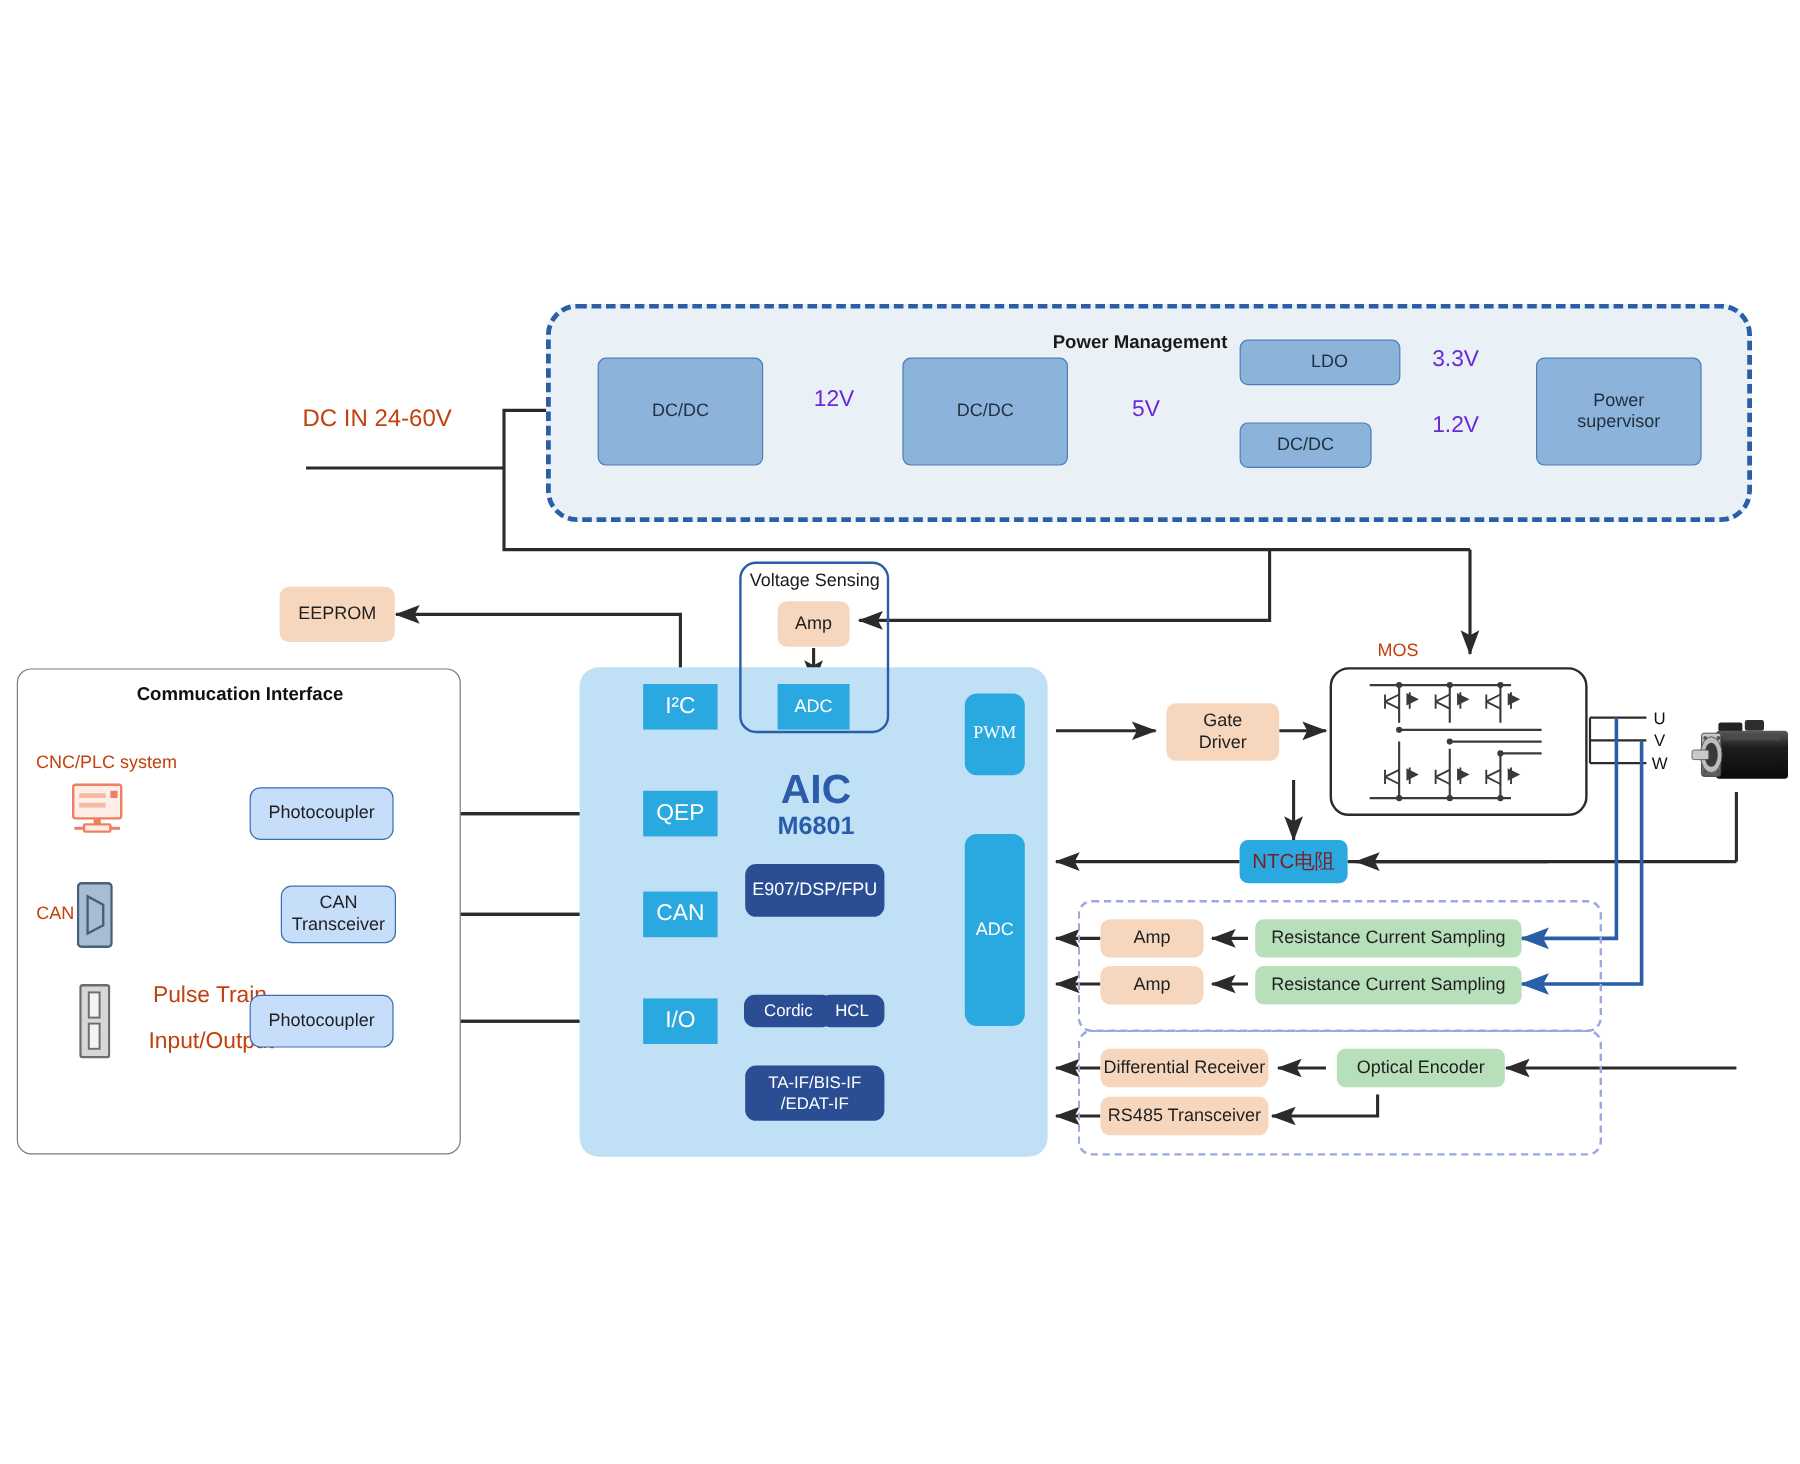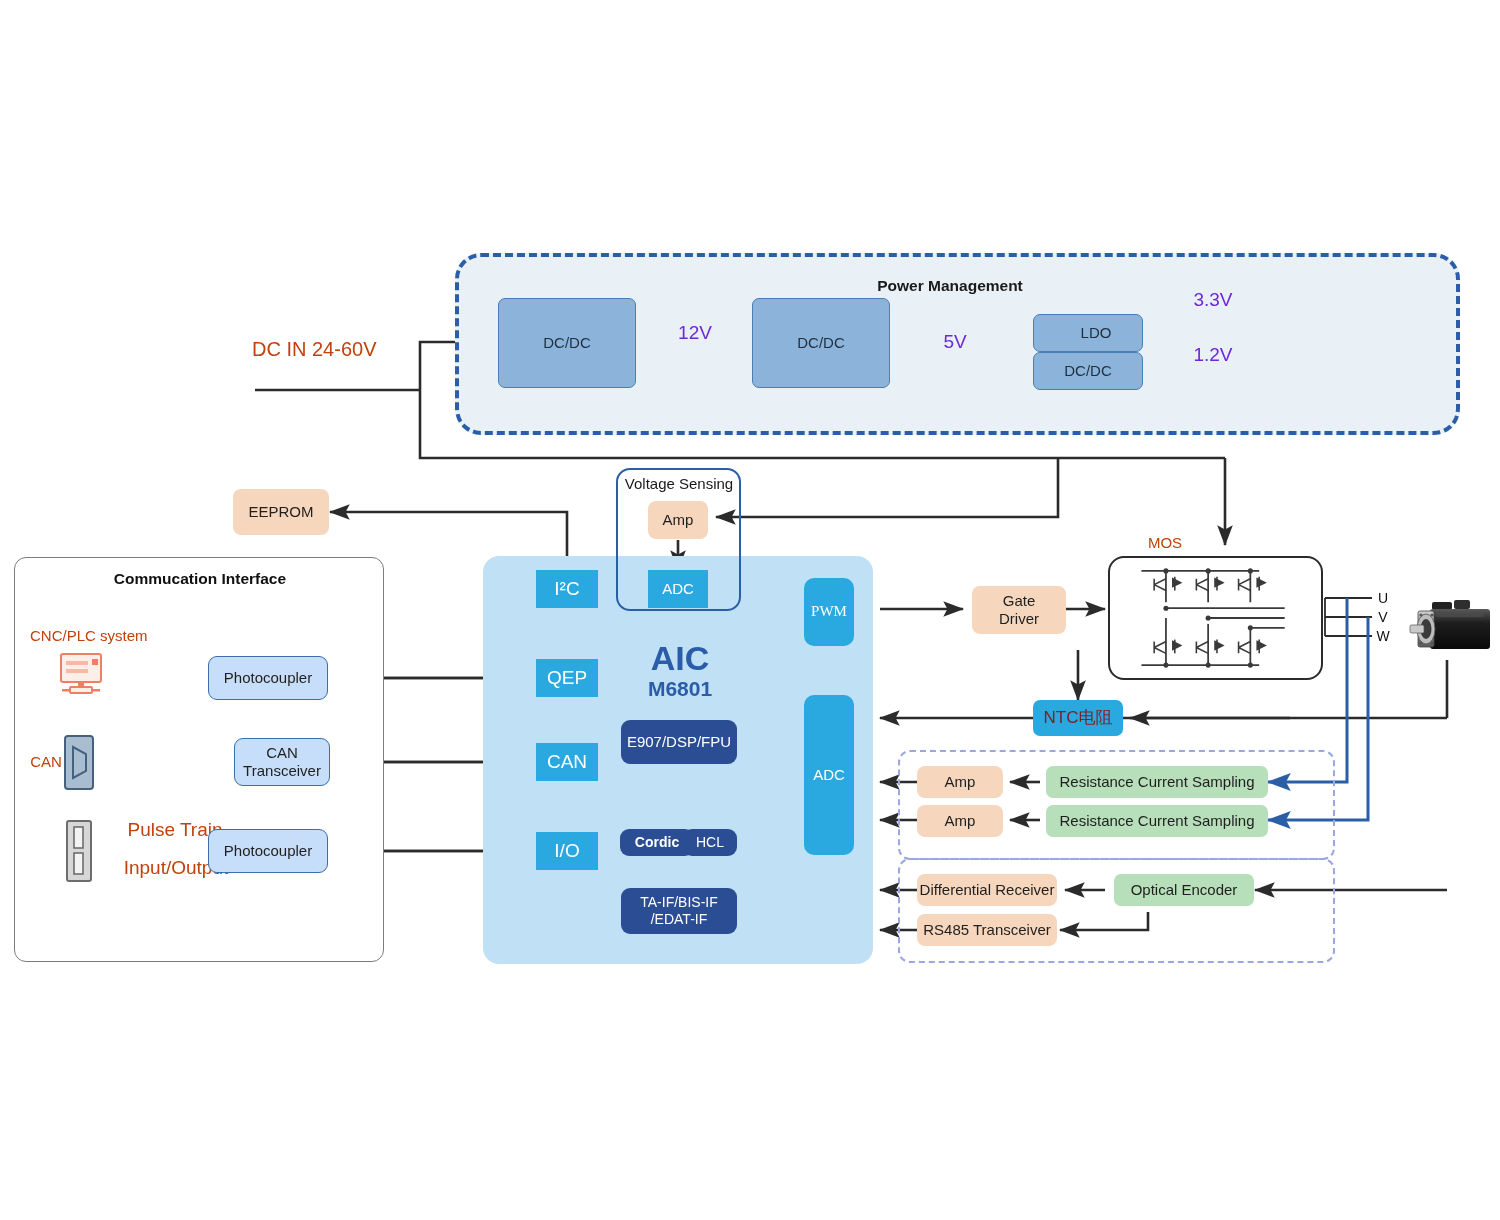--- a/index.html
+++ b/index.html
@@ -141,26 +141,30 @@
   <div class="node pm-title" style="left:820px;top:275px;width:260px;height:22px;">
     <span>Power Management</span>
   </div>
 
   <div class="node pm-block" style="left:498px;top:298px;width:138px;height:90px;">
     <span>DC/DC</span>
   </div>
   <div class="node pm-block" style="left:752px;top:298px;width:138px;height:90px;">
     <span>DC/DC</span>
   </div>
-  <div class="node pm-block" style="left:1033px;top:314px;width:110px;height:38px;padding-left:16px;">
+  <div class="node pm-block" style="left:1033px;top:283px;width:134px;height:38px;padding-left:16px;">
     <span>LDO</span>
   </div>
   <div class="node pm-block" style="left:1033px;top:352px;width:110px;height:38px;">
     <span>DC/DC</span>
   </div>
+  <div class="node pm-block" style="left:1280px;top:298px;width:138px;height:90px;white-space:pre-line;">
+    <span>Power
+supervisor</span>
+  </div>
 
   <div class="node volt-lbl" style="left:665px;top:323px;width:60px;height:20px;">
     <span>12V</span>
   </div>
   <div class="node volt-lbl" style="left:925px;top:332px;width:60px;height:20px;">
     <span>5V</span>
   </div>
   <div class="node volt-lbl" style="left:1178px;top:290px;width:70px;height:20px;">
     <span>3.3V</span>
   </div>
@@ -197,21 +201,21 @@
   <div class="node aic-bar" style="left:804px;top:578px;width:50px;height:68px;font-family:Liberation Serif, serif;">
     <span>PWM</span>
   </div>
   <div class="node aic-bar" style="left:804px;top:695px;width:50px;height:160px;">
     <span>ADC</span>
   </div>
 
   <div class="node aic-core" style="left:621px;top:720px;width:116px;height:44px;">
     <span>E907/DSP/FPU</span>
   </div>
-  <div class="node aic-core" style="left:620px;top:829px;width:74px;height:27px;font-size:14px;font-weight:bold;">
+  <div class="node aic-core" style="left:620px;top:829px;width:74px;height:27px;font-size:14px;">
     <span>Cordic</span>
   </div>
   <div class="node aic-core" style="left:683px;top:829px;width:54px;height:27px;font-size:14px;">
     <span>HCL</span>
   </div>
   <div class="node aic-core" style="left:621px;top:888px;width:116px;height:46px;white-space:pre-line;font-size:14px;">
     <span>TA-IF/BIS-IF
 /EDAT-IF</span>
   </div>
 

